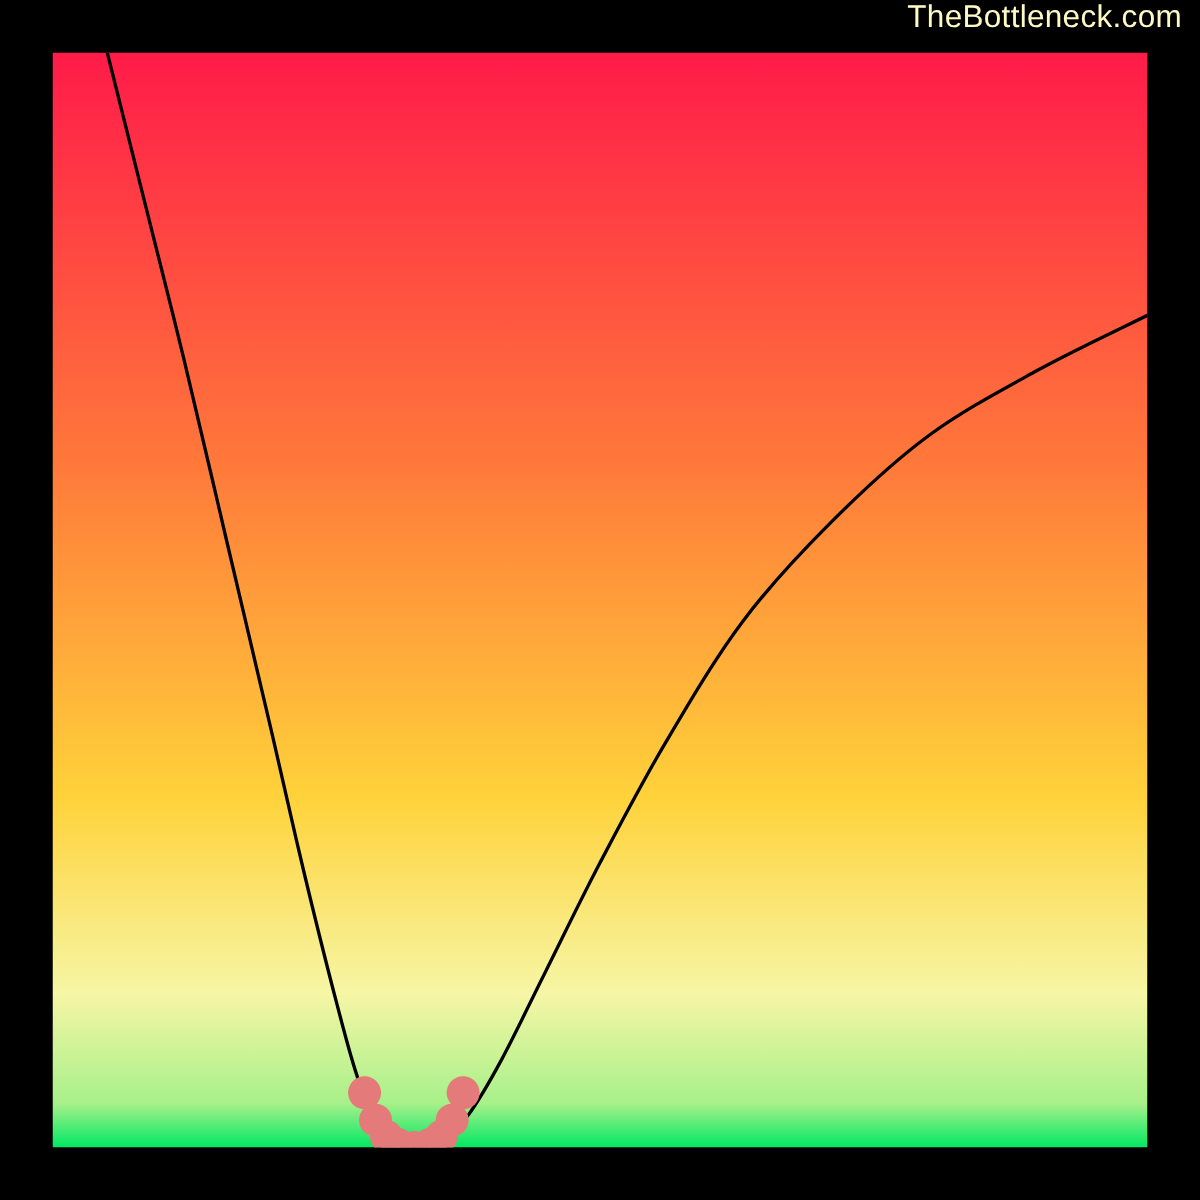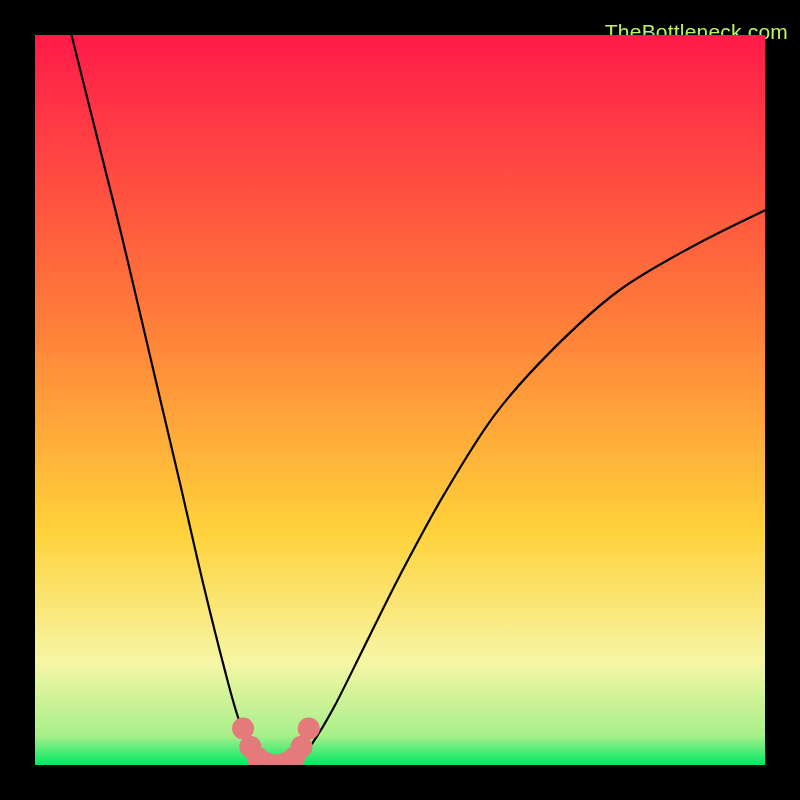--- a/index.html
+++ b/index.html
@@ -14,23 +14,23 @@
   .frame {
     position: absolute;
     left: 0;
     top: 0;
     width: 800px;
     height: 800px;
     background: #000000;
   }
   .watermark {
     position: absolute;
-    top: 20px;
+    top: 0;
     right: 12px;
-    color: #bef264;
+    color: #fef9c3;
     font-size: 21px;
     letter-spacing: 0.2px;
     font-family: Arial, Helvetica, sans-serif;
     user-select: none;
   }
   .plot {
     position: absolute;
     left: 35px;
     top: 35px;
     width: 730px;

